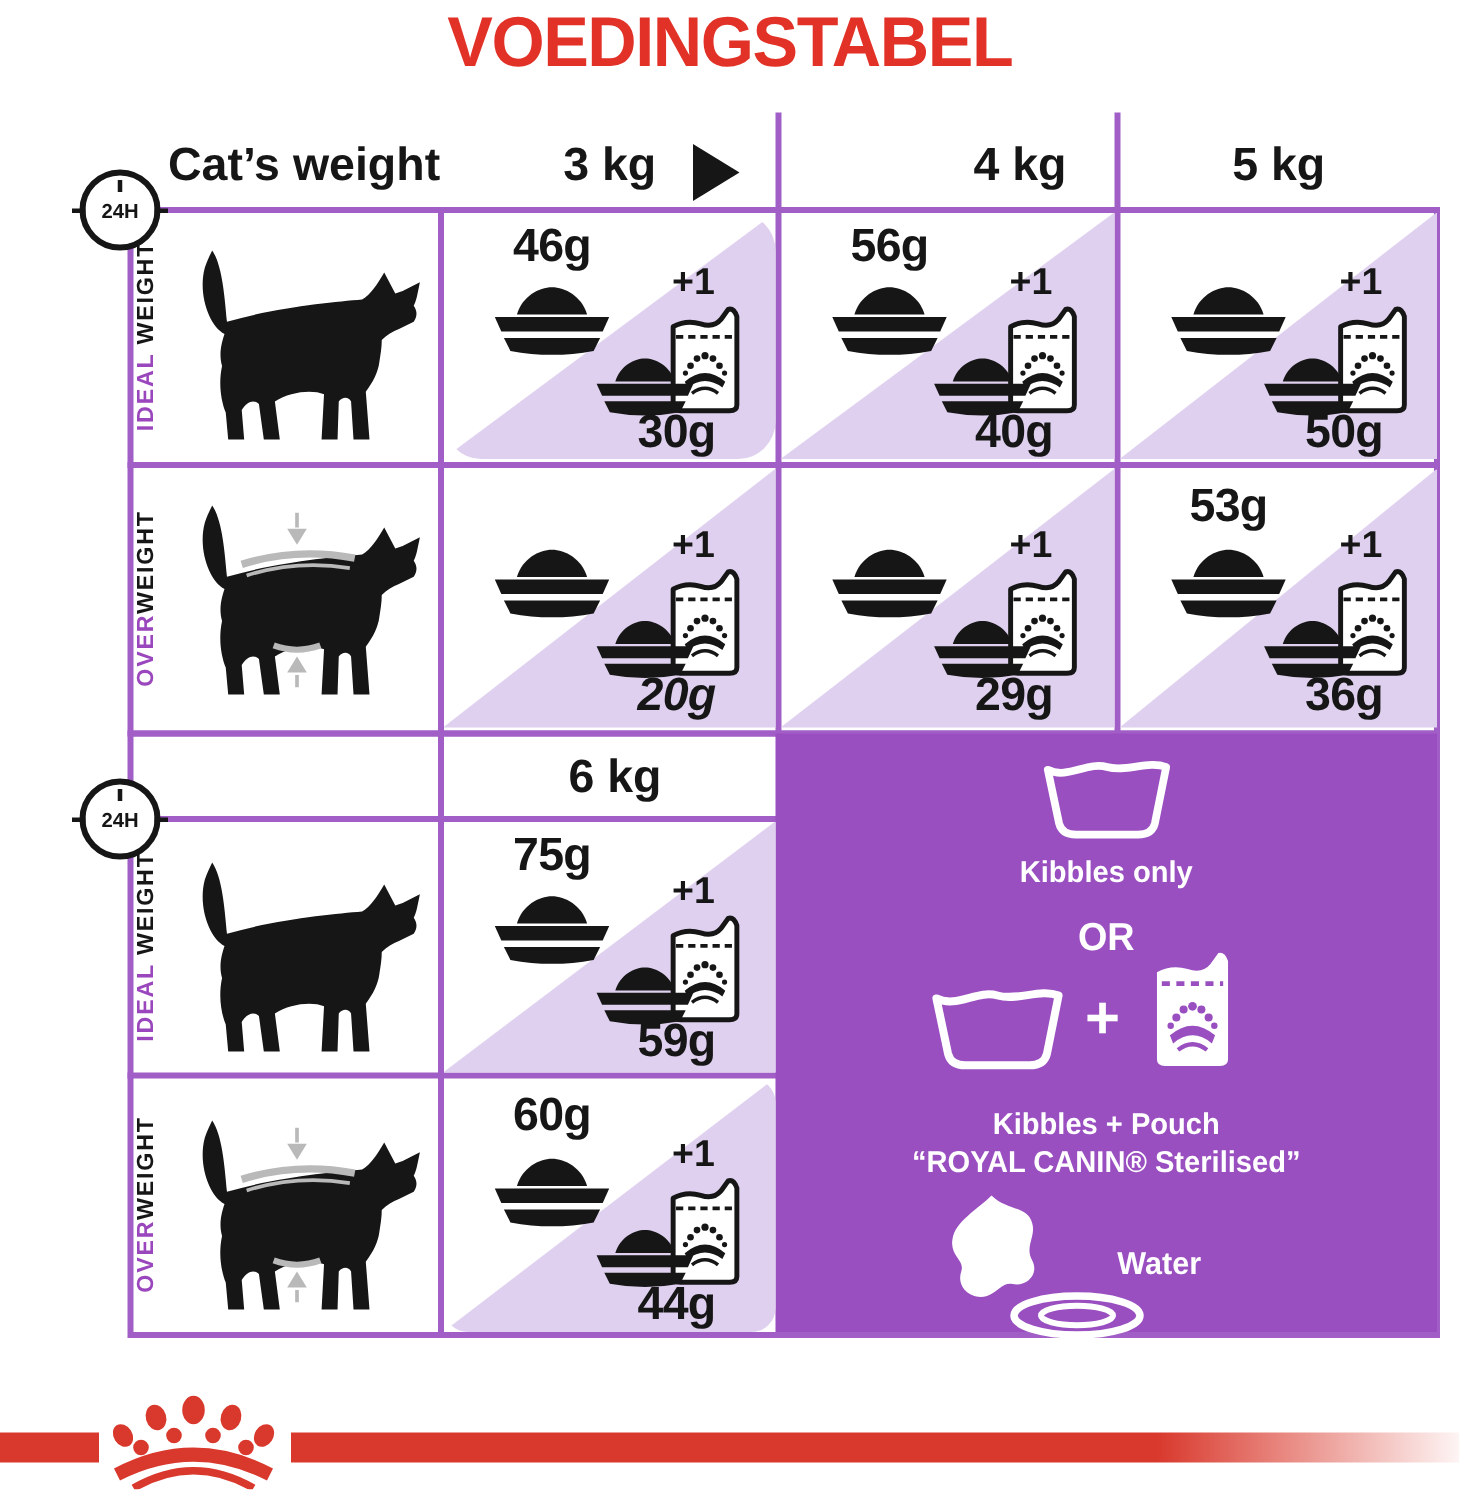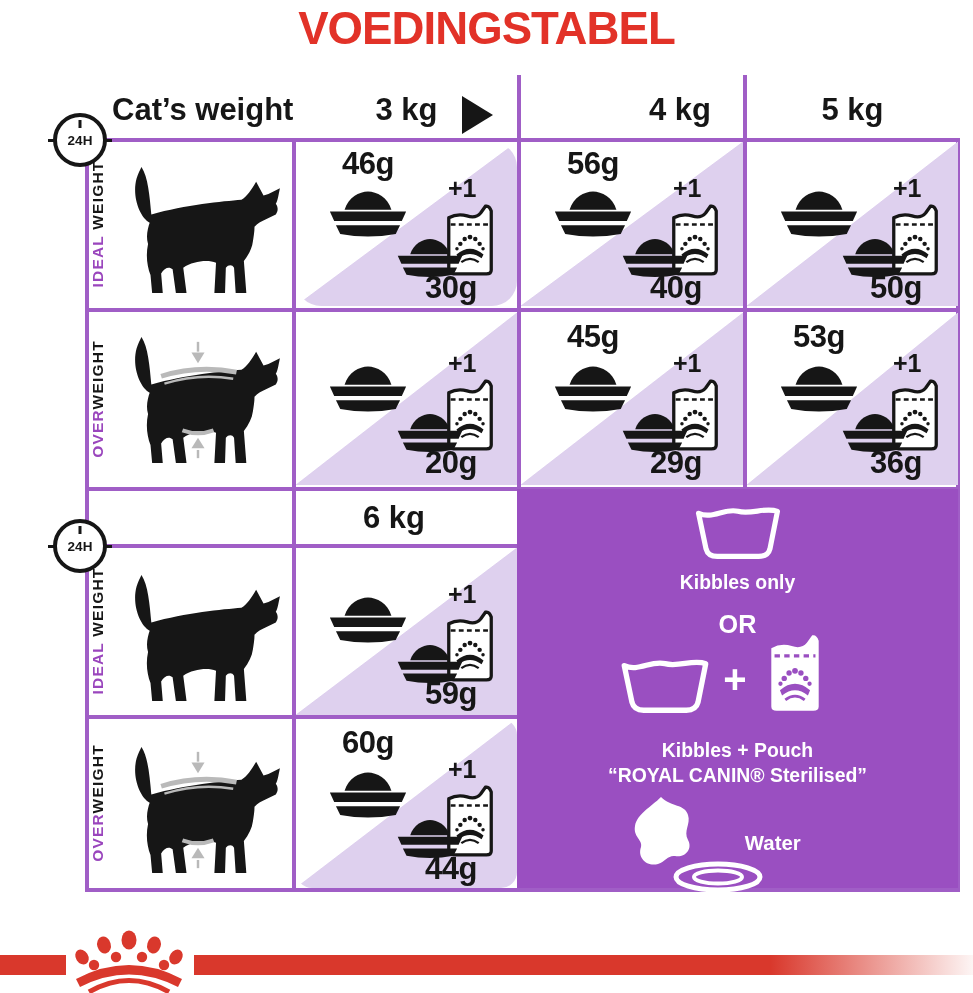--- a/index.html
+++ b/index.html
@@ -154,21 +154,21 @@
     <span class="tick l"></span>
     <span>24H</span>
     <span class="tick r"></span>
   </div>
   <div class="abs clock" style="left:53px;top:519px;">
     <span class="tick l"></span>
     <span>24H</span>
     <span class="tick r"></span>
   </div>
 
-  <div class="abs kg" style="left:280px;top:500px;width:228px;">6 kg</div>
+  <div class="abs kg" style="left:296px;top:500px;width:228px;">6 kg</div>
 
   <div class="abs vlabel" style="left:10px;top:213px;">
     <span class="acc">IDEAL</span><span> WEIGHT</span>
   </div>
   <div class="abs vlabel" style="left:10px;top:388px;">
     <span class="acc">OVER</span><span>WEIGHT</span>
   </div>
   <div class="abs vlabel" style="left:10px;top:620px;">
     <span class="acc">IDEAL</span><span> WEIGHT</span>
   </div>
@@ -237,25 +237,24 @@
     <svg class="abs" style="left:28px;top:50px;" width="88" height="52">
         <use href="#sym-bowl"></use>
       </svg>
     <div class="abs plus1" style="left:152px;top:36px;">+1</div>
     <svg class="abs" style="left:146px;top:64px;" width="56" height="76">
         <use href="#sym-pouch"></use>
       </svg>
     <svg class="abs" style="left:96px;top:98px;" width="76" height="44">
         <use href="#sym-bowl"></use>
       </svg>
-    <div class="abs amt" style="left:100px;top:132px;width:110px;">20g</div>
+    <div class="abs amt" style="left:100px;top:132px;width:110px;font-style:italic;">20g</div>
   </div>
 
   <div class="abs cell" style="left:521px;top:313px;width:222px;height:172px;">
-    <div class="abs amt" style="left:12px;top:6px;width:120px;">45g</div>
     <svg class="abs" style="left:28px;top:50px;" width="88" height="52">
         <use href="#sym-bowl"></use>
       </svg>
     <div class="abs plus1" style="left:152px;top:36px;">+1</div>
     <svg class="abs" style="left:146px;top:64px;" width="56" height="76">
         <use href="#sym-pouch"></use>
       </svg>
     <svg class="abs" style="left:96px;top:98px;" width="76" height="44">
         <use href="#sym-bowl"></use>
       </svg>
@@ -271,20 +270,21 @@
     <svg class="abs" style="left:140px;top:64px;" width="56" height="76">
         <use href="#sym-pouch"></use>
       </svg>
     <svg class="abs" style="left:90px;top:98px;" width="76" height="44">
         <use href="#sym-bowl"></use>
       </svg>
     <div class="abs amt" style="left:94px;top:132px;width:110px;">36g</div>
   </div>
 
   <div class="abs cell" style="left:296px;top:548px;width:221px;height:167px;">
+    <div class="abs amt" style="left:12px;top:4px;width:120px;">75g</div>
     <svg class="abs" style="left:28px;top:46px;" width="88" height="52">
         <use href="#sym-bowl"></use>
       </svg>
     <div class="abs plus1" style="left:152px;top:32px;">+1</div>
     <svg class="abs" style="left:146px;top:60px;" width="56" height="76">
         <use href="#sym-pouch"></use>
       </svg>
     <svg class="abs" style="left:96px;top:94px;" width="76" height="44">
         <use href="#sym-bowl"></use>
       </svg>

